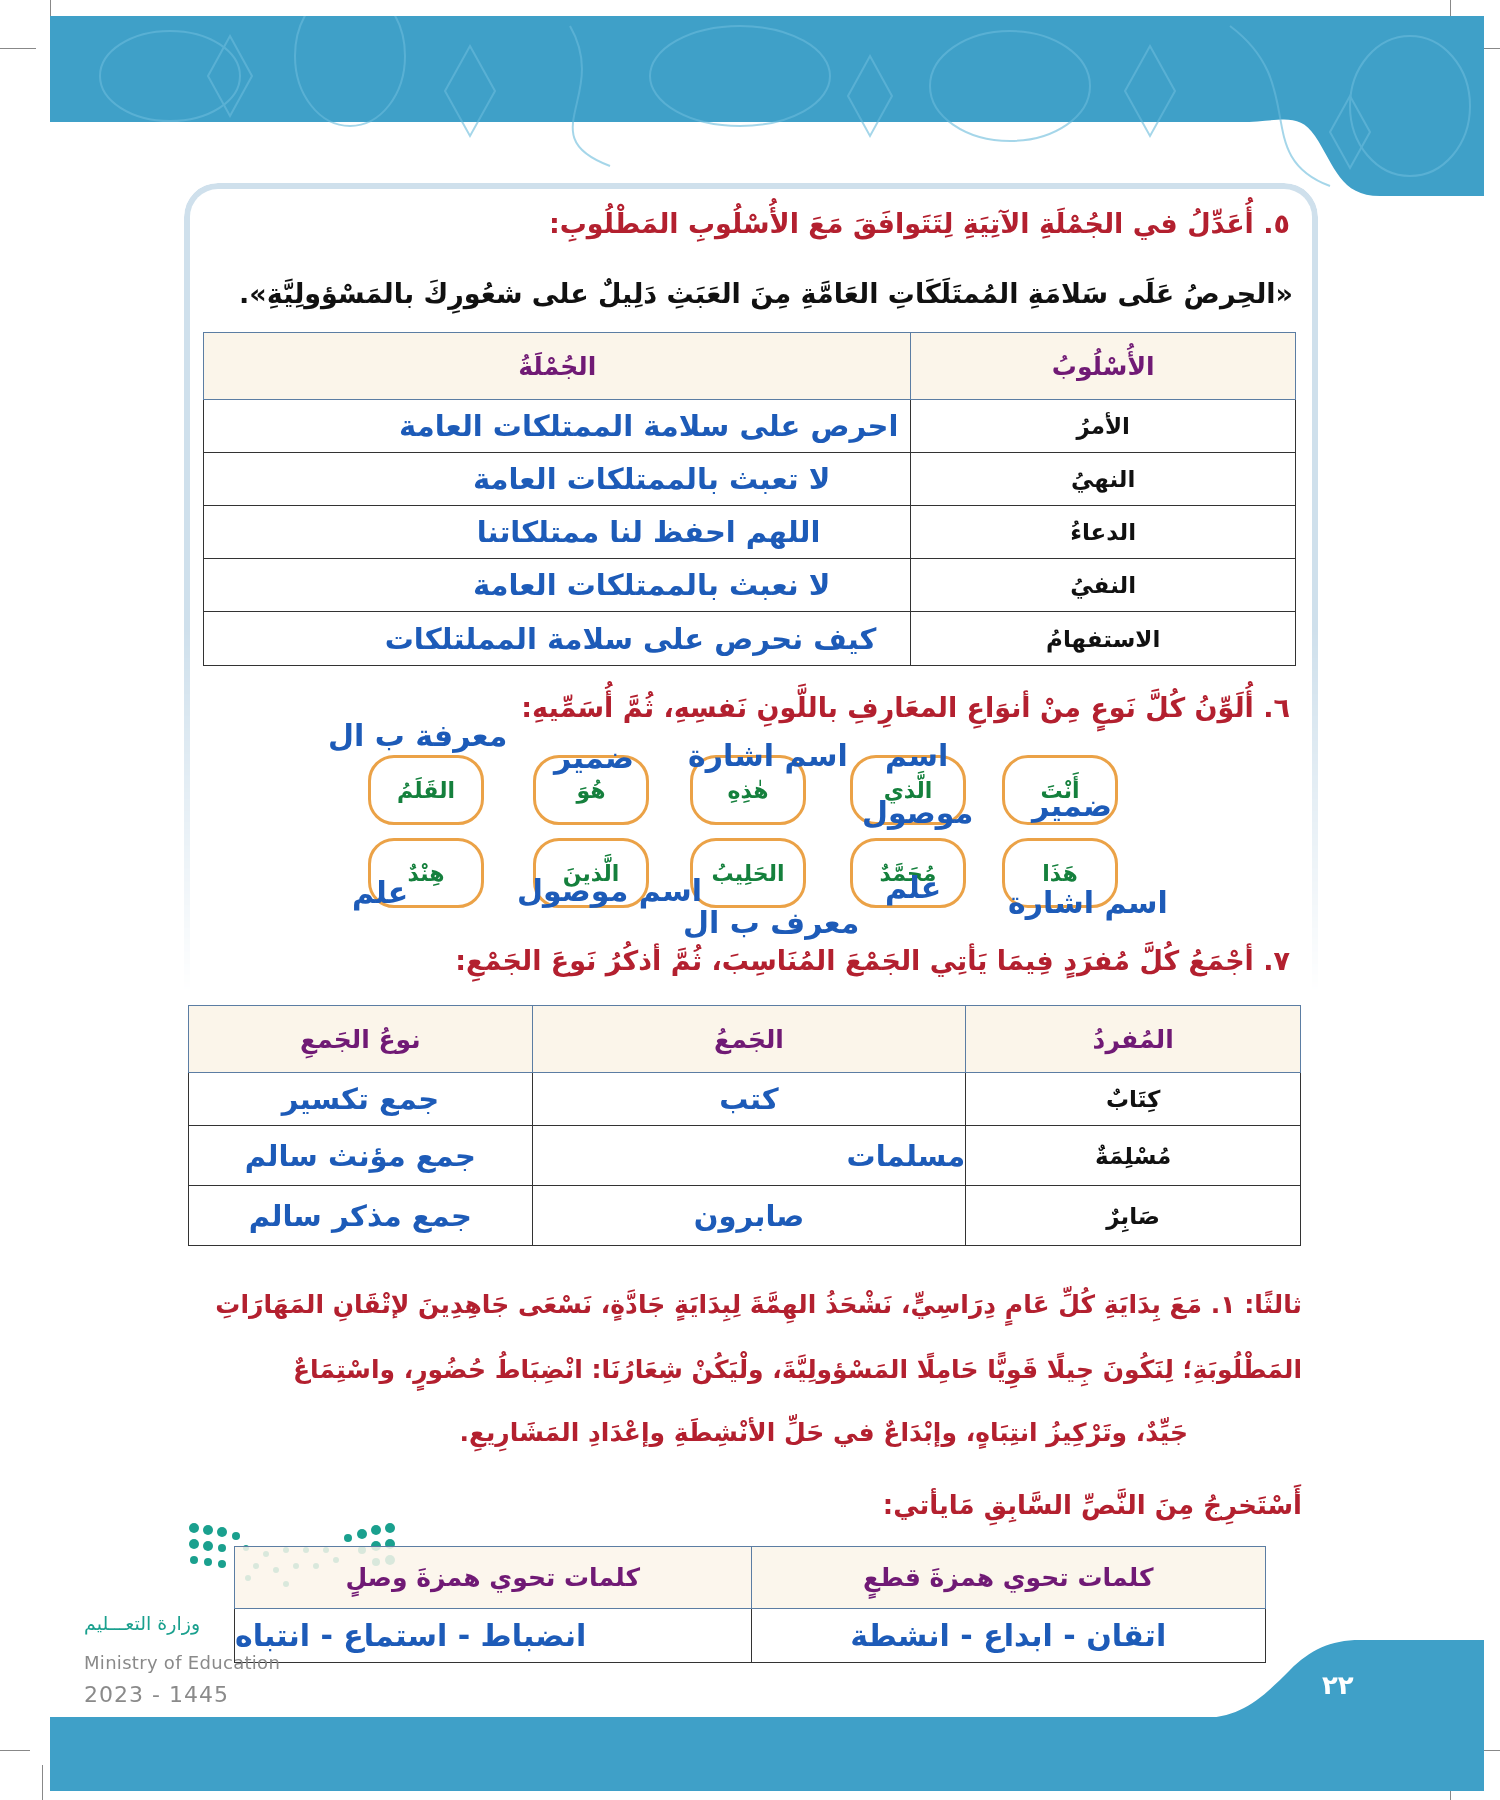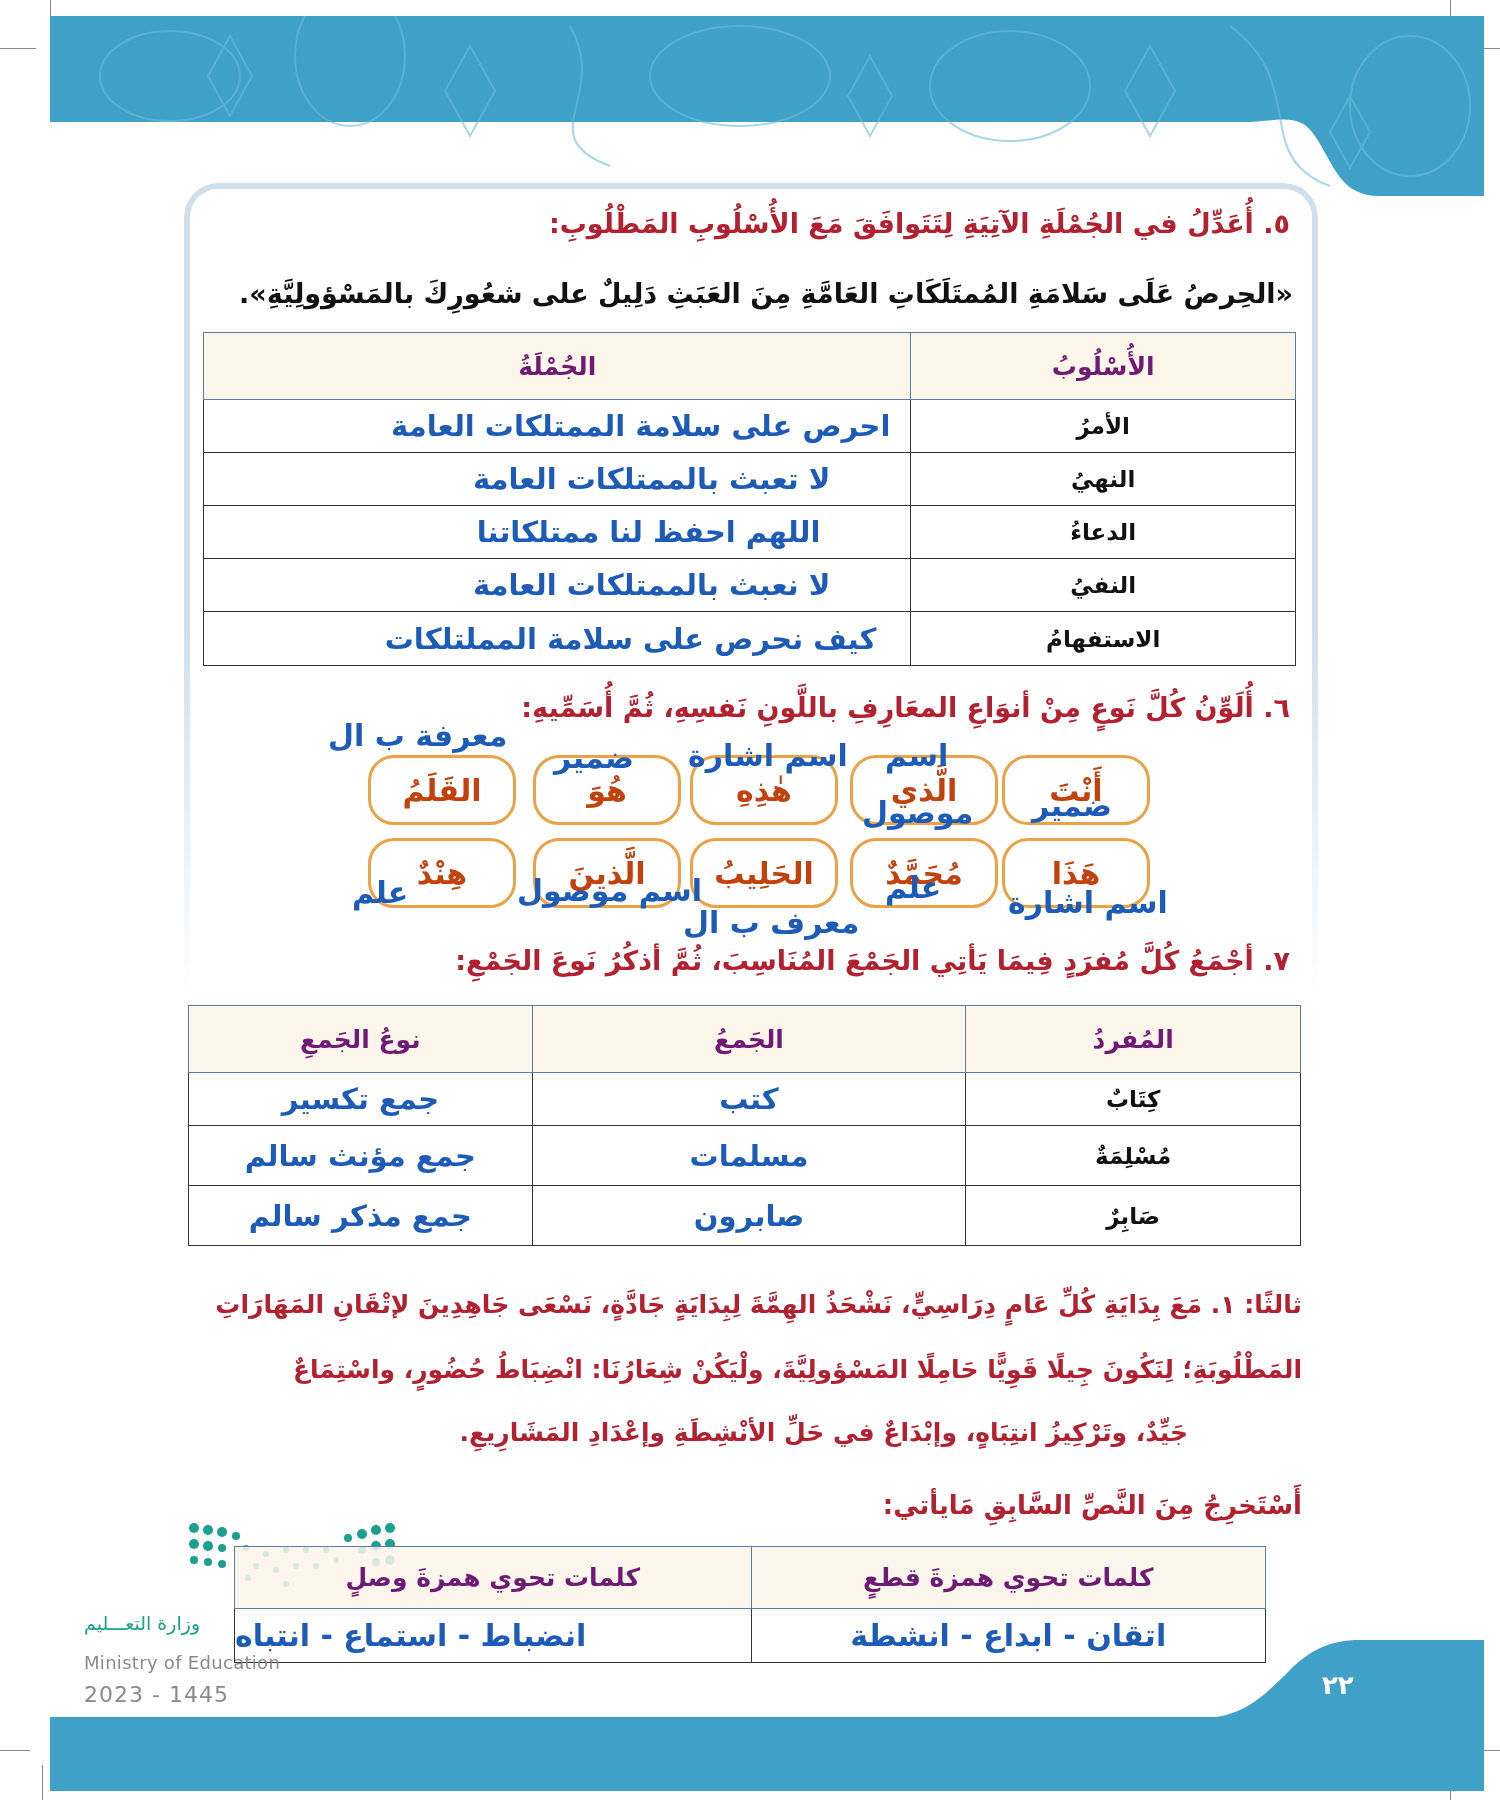--- a/index.html
+++ b/index.html
@@ -15,22 +15,22 @@
     border:6px solid #cfe0ec;border-bottom:none;border-radius:34px 34px 0 0;
     -webkit-mask-image:linear-gradient(#000 55%,transparent 100%);
     mask-image:linear-gradient(#000 55%,transparent 100%)}
   .q{position:absolute;direction:rtl;text-align:right;font-weight:bold;color:#b3202f;font-size:27px;white-space:nowrap}
   .stmt{position:absolute;direction:rtl;text-align:right;font-weight:bold;color:#111;font-size:27px;white-space:nowrap}
   table{border-collapse:collapse;direction:rtl;position:absolute}
   th{background:#fbf5ea;font-weight:bold;font-size:25px;color:#701a75;border:1.5px solid #5b7da3}
   td{border:1.5px solid #333;font-size:23px}
   td.lbl{color:#111;font-weight:bold;text-align:center}
   td.ans{color:#1d5bb8;font-weight:bold;font-size:29px}
-  .pill{position:absolute;width:148px;height:70px;border:3px solid #eba247;border-radius:26px;
-    display:flex;align-items:center;justify-content:center;font-weight:bold;font-size:30px;color:#c2410c;background:#fff}
+  .pill{position:absolute;width:116px;height:70px;border:3px solid #eba247;border-radius:26px;
+    display:flex;align-items:center;justify-content:center;font-weight:bold;font-size:22px;color:#15803d;background:#fff}
   .hw{position:absolute;color:#1d5bb8;font-weight:bold;font-size:30px;white-space:nowrap;direction:rtl}
   .para{position:absolute;direction:rtl;text-align:right;color:#b3202f;font-weight:bold;font-size:25px;white-space:nowrap}
   .footer-band{position:absolute;left:50px;top:1717px;width:1434px;height:74px;background:#3fa0c8}
   .page-tab{position:absolute;left:1200px;top:1640px;width:284px;height:80px}
   .page-num{position:absolute;left:1322px;top:1670px;color:#fff;font-weight:bold;font-size:26px}
   .logo-dots{position:absolute;left:186px;top:1520px;width:220px;height:80px}
   .logo-ar{position:absolute;left:84px;top:1612px;color:#1aa08e;font-size:19px;direction:rtl;white-space:nowrap}
   .logo-en{position:absolute;left:84px;top:1652px;color:#8a8a8a;font-size:18px;letter-spacing:.3px;white-space:nowrap}
   .logo-yr{position:absolute;left:84px;top:1682px;color:#8a8a8a;font-size:22px;letter-spacing:1px;white-space:nowrap}
 </style>
@@ -76,21 +76,21 @@
       <col style="width:385px">
       <col style="width:708px">
     </colgroup>
   <tbody>
       <tr style="height:67px">
     <th>الأُسْلُوبُ</th>
     <th>الجُمْلَةُ</th>
   </tr>
   <tr style="height:53px">
     <td class="lbl">الأمرُ</td>
-    <td class="ans" style="padding-right:20px">احرص على سلامة الممتلكات العامة</td>
+    <td class="ans" style="padding-right:12px">احرص على سلامة الممتلكات العامة</td>
   </tr>
   <tr style="height:53px">
     <td class="lbl">النهيُ</td>
     <td class="ans" style="padding-right:80px">لا تعبث بالممتلكات العامة</td>
   </tr>
   <tr style="height:53px">
     <td class="lbl">الدعاءُ</td>
     <td class="ans" style="padding-right:90px">اللهم احفظ لنا ممتلكاتنا</td>
   </tr>
   <tr style="height:53px">
@@ -145,21 +145,21 @@
     <th>الجَمعُ</th>
     <th>نوعُ الجَمعِ</th>
   </tr>
   <tr style="height:53px">
     <td class="lbl">كِتَابٌ</td>
     <td class="ans" style="text-align:center">كتب</td>
     <td class="ans" style="text-align:center">جمع تكسير</td>
   </tr>
   <tr style="height:60px">
     <td class="lbl">مُسْلِمَةٌ</td>
-    <td class="ans" style="text-align:center">مسلمات</td>
+    <td class="ans" style="">مسلمات</td>
     <td class="ans" style="text-align:center">جمع مؤنث سالم</td>
   </tr>
   <tr style="height:60px">
     <td class="lbl">صَابِرٌ</td>
     <td class="ans" style="text-align:center">صابرون</td>
     <td class="ans" style="text-align:center">جمع مذكر سالم</td>
   </tr>
 </tbody>
   </table>
 

